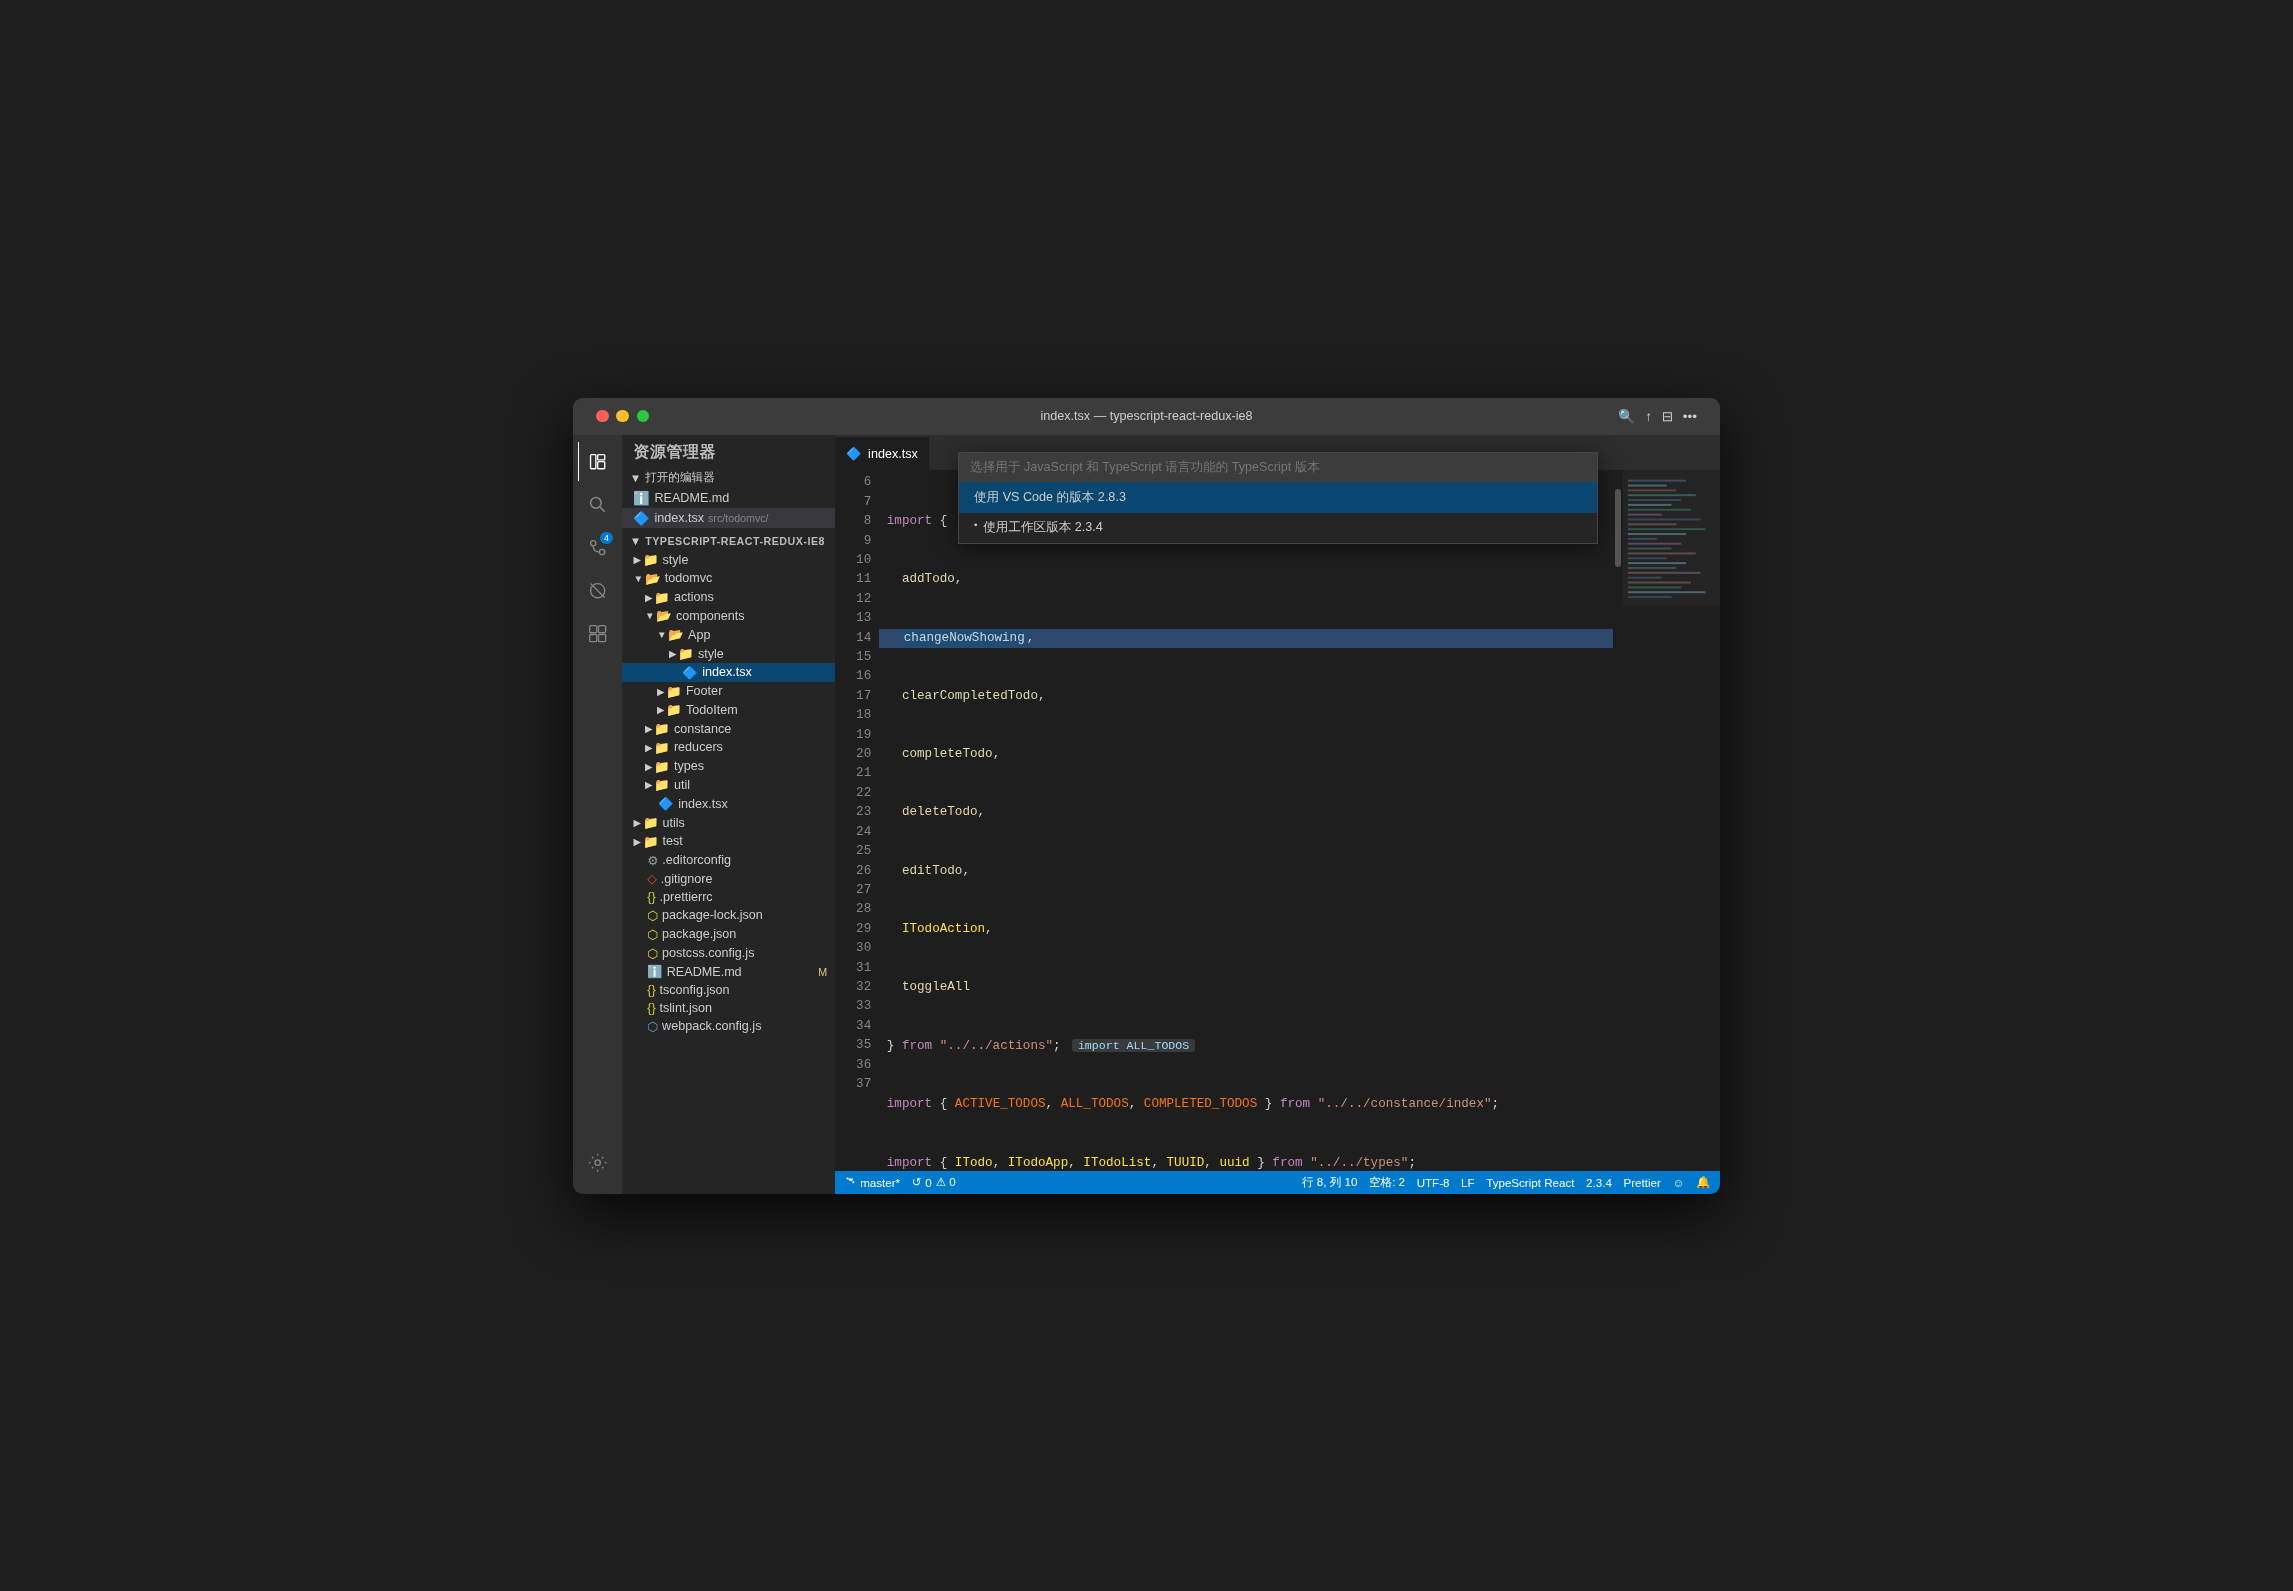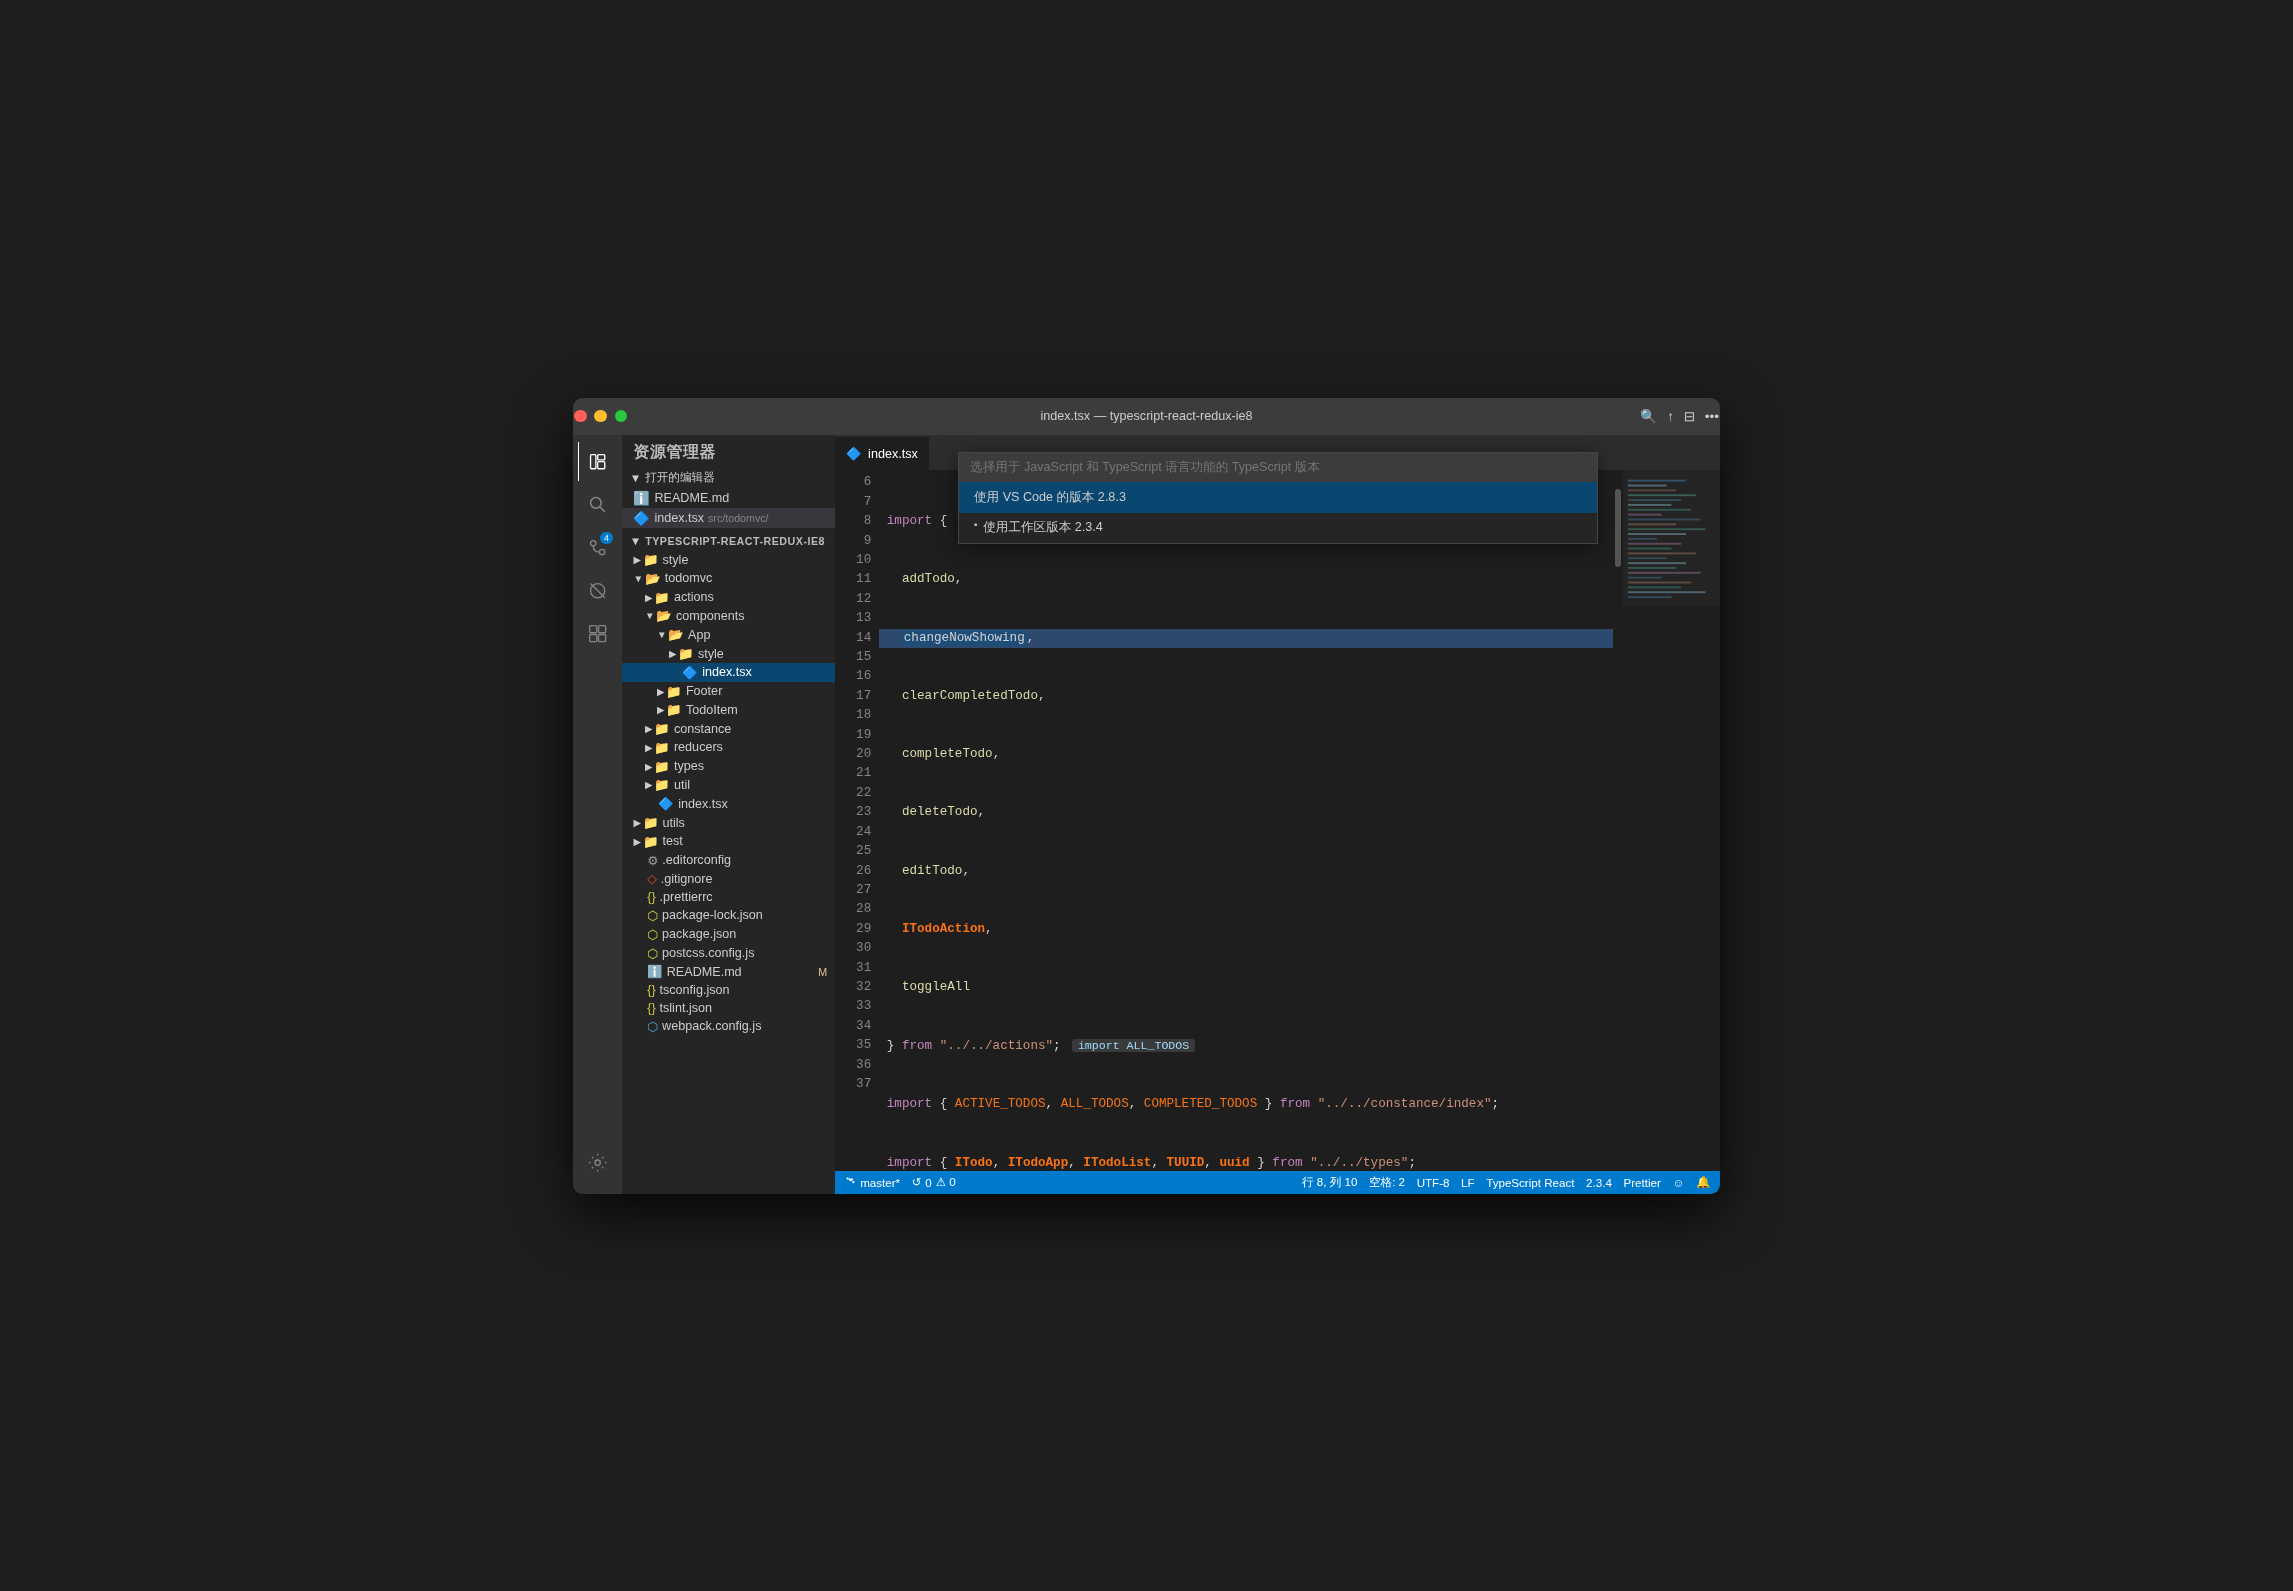--- a/index.html
+++ b/index.html
@@ -21,21 +21,21 @@
       box-shadow: 0 19.4px 58px rgba(0,0,0,0.8);
       display: flex;
       flex-direction: column;
     }
     
     .title-bar {
       background: #3c3c3c;
       height: 37px;
       display: flex;
       align-items: center;
-      padding: 0 1px;
+      padding: 0 23px;
       flex-shrink: 0;
       position: relative;
     }
     .traffic-lights {
       display: flex;
       gap: 7.8px;
       align-items: center;
     }
     .traffic-light {
       width: 12.6px;
@@ -266,21 +266,21 @@
       color: #d4d4d4;
       white-space: pre;
     }
     .code-line {
       line-height: 19.4px;
       padding: 0 7.8px;
       min-height: 19.4px;
     }
     .str { color: #ce9178; }
     .fn { color: #dcdcaa; }
-    .type { color: #f97316; font-weight: bold; }
+    .type { color: #fde047; }
     .prop { color: #f97316; }
     .punct { color: #d4d4d4; }
     .import-kw { color: #c586c0; }
     .highlight-bg { background: #2d4a6e; }
     .inline-hint {
       background: #3a3a3a;
       color: #9cdcfe;
       border-radius: 2.9px;
       padding: 0 5.8px;
       font-size: 11.6px;

